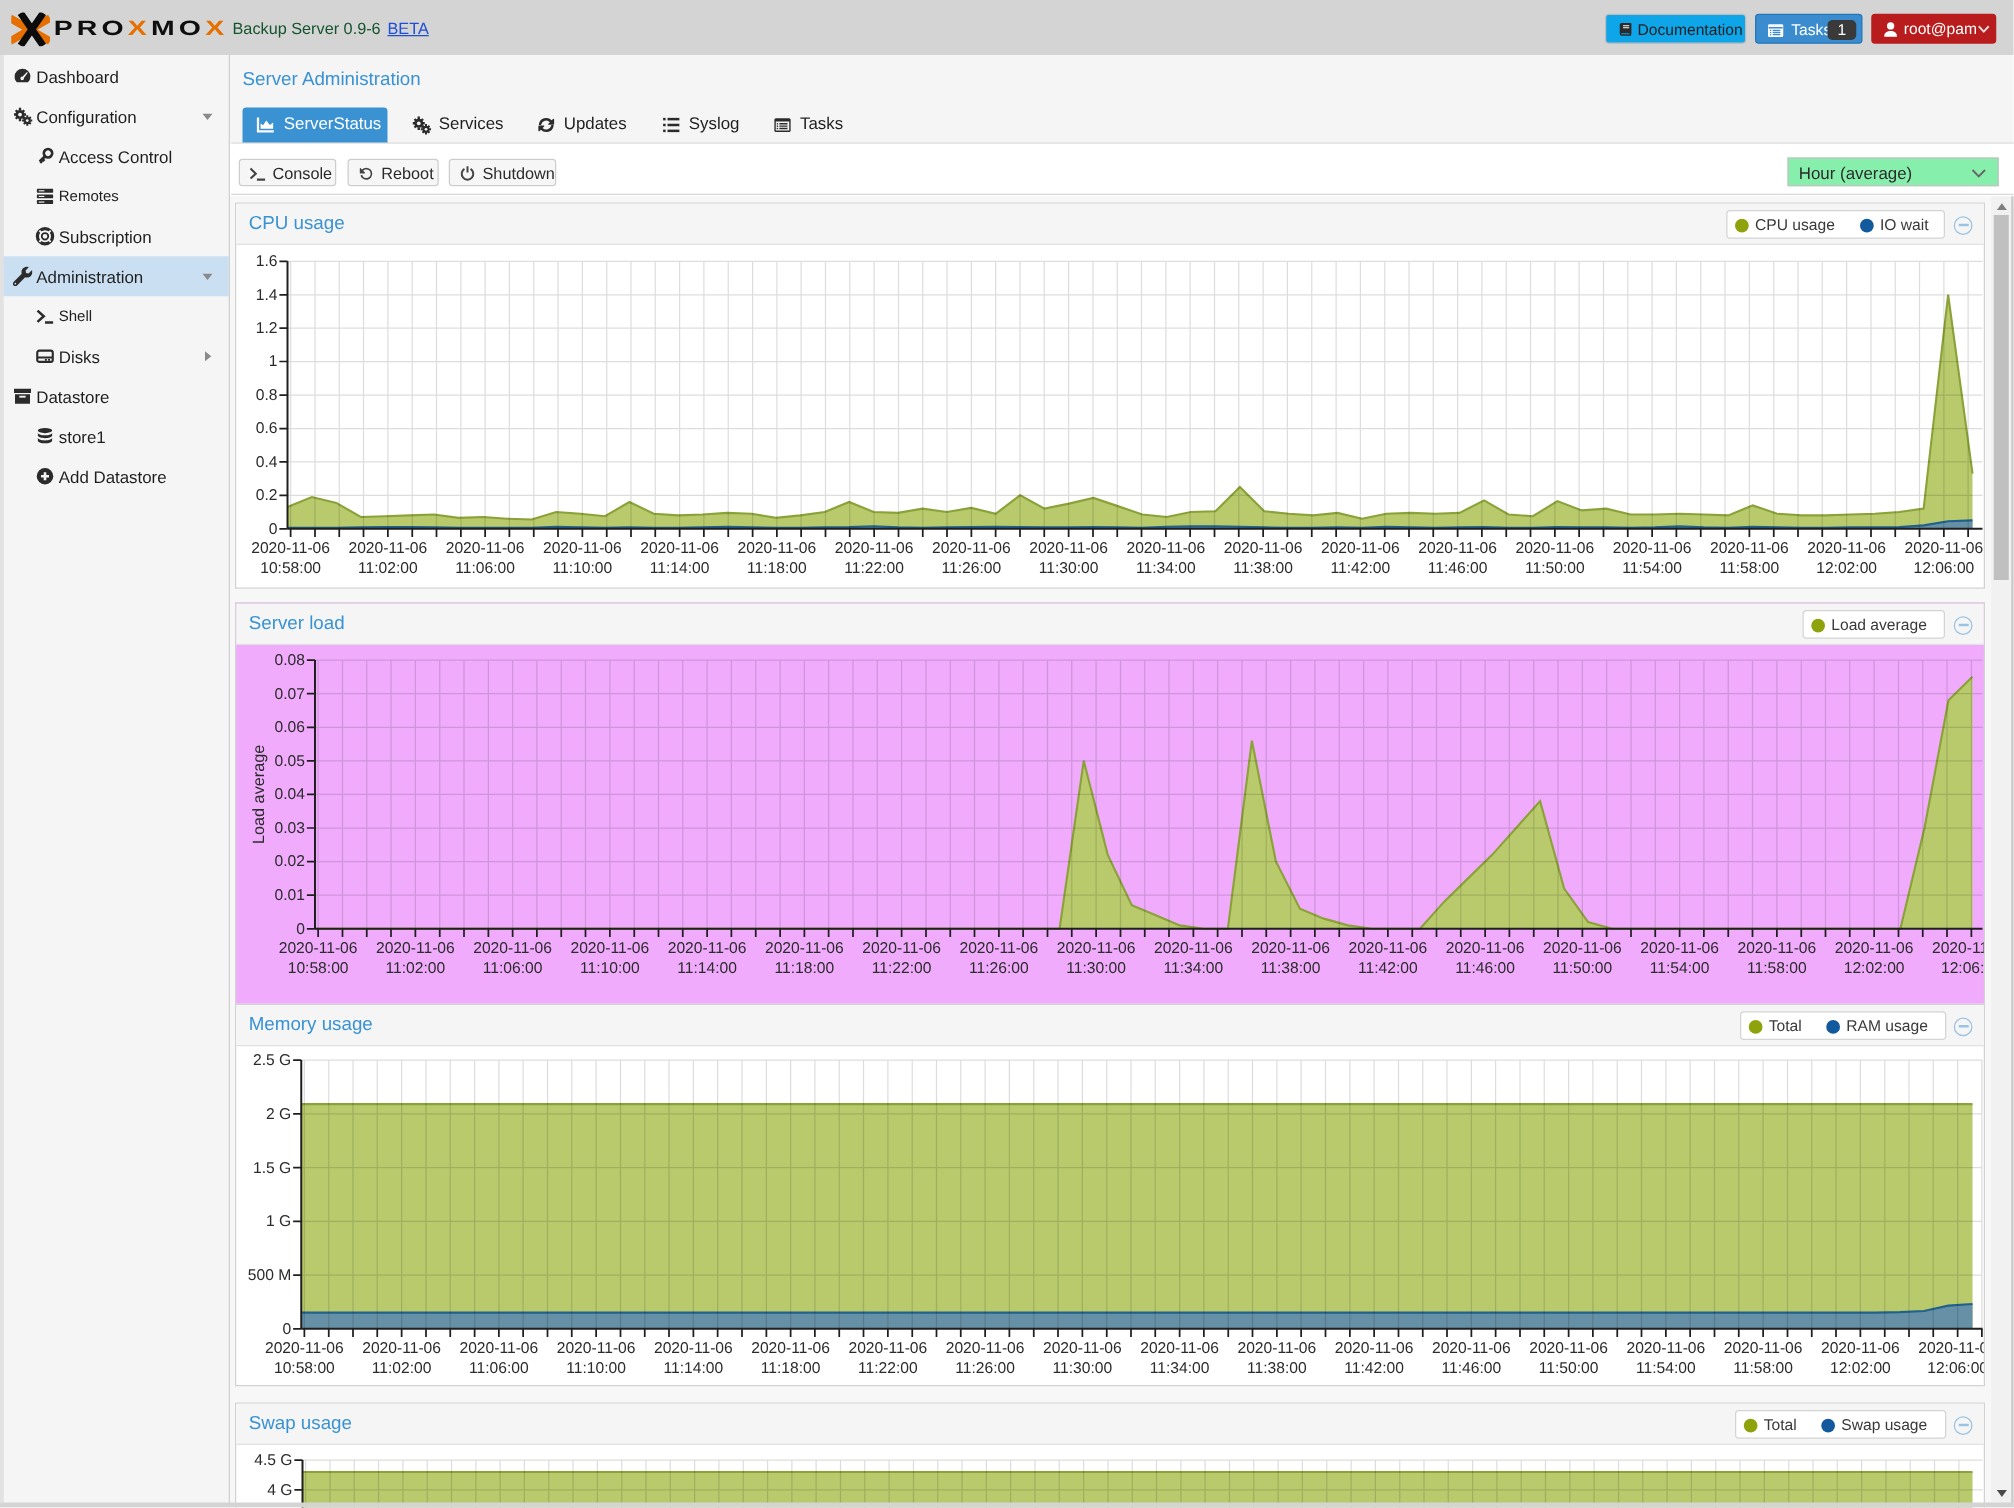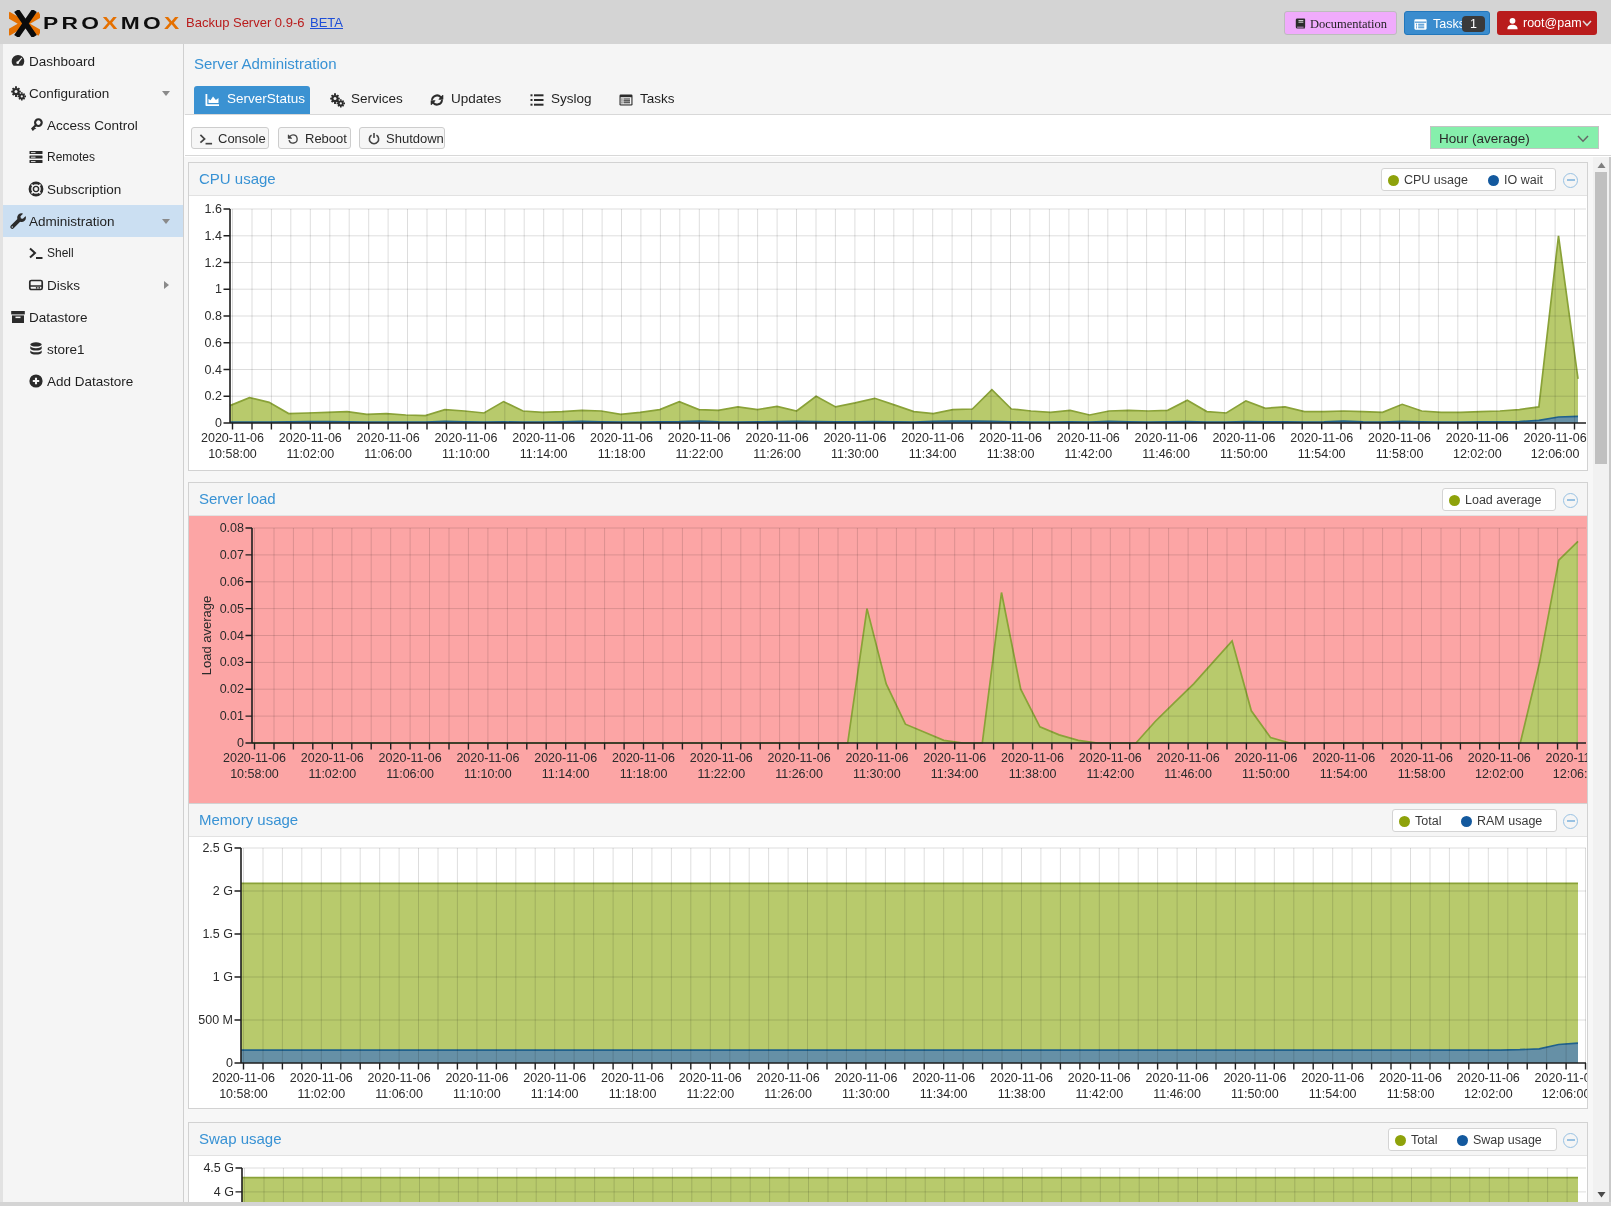--- a/index.html
+++ b/index.html
@@ -250,21 +250,21 @@
         <span style="position:absolute;left:6px;top:6px;width:11px;height:11px;border-radius:6px;background:#8ea20b"></span>
         <span style="position:absolute;left:22px;top:3.5px;font-size:12.5px;color:#3a3a3a;white-space:nowrap">CPU usage</span>
         <span style="position:absolute;left:106px;top:6px;width:11px;height:11px;border-radius:6px;background:#13599e"></span>
         <span style="position:absolute;left:122px;top:3.5px;font-size:12.5px;color:#3a3a3a;white-space:nowrap">IO wait</span>
       </div>
       <span style="position:absolute;left:1374px;top:10px;width:15px;height:15px;border:1.5px solid #99c2e3;border-radius:50%;">
         <span style="position:absolute;left:2.5px;top:5.4px;width:8px;height:1.6px;background:#99c2e3"></span>
       </span>
     </div>
   </div>
-<div style="position:absolute;left:188px;top:482px;width:1400px;height:397px;background:#fca5a5;border:1px solid #d2d2d2;">
+<div style="position:absolute;left:188px;top:482px;width:1400px;height:397px;background:#f0abfc;border:1px solid #d2d2d2;">
     <div style="position:absolute;left:0;top:0;right:0;height:33px;background:#f5f5f5;border-bottom:1px solid #e2e2e2;">
       <span style="position:absolute;left:10px;top:7px;font-size:15px;color:#3892d4;">Server load</span>
       <div style="position:absolute;left:1253px;top:5px;width:114px;height:23px;background:#fff;border:1px solid #d4d4d4;border-radius:3px;">
         <span style="position:absolute;left:6px;top:6px;width:11px;height:11px;border-radius:6px;background:#8ea20b"></span>
         <span style="position:absolute;left:22px;top:3.5px;font-size:12.5px;color:#3a3a3a;white-space:nowrap">Load average</span>
       </div>
       <span style="position:absolute;left:1374px;top:10px;width:15px;height:15px;border:1.5px solid #99c2e3;border-radius:50%;">
         <span style="position:absolute;left:2.5px;top:5.4px;width:8px;height:1.6px;background:#99c2e3"></span>
       </span>
     </div>
@@ -504,23 +504,23 @@
     <text x="1300.3" y="261.0" text-anchor="middle" font-size="12.5" fill="#2b2b2b">12:02:00</text>
     <text x="1378.1" y="245.0" text-anchor="middle" font-size="12.5" fill="#2b2b2b">2020-11-06</text>
     <text x="1378.1" y="261.0" text-anchor="middle" font-size="12.5" fill="#2b2b2b">12:06:00</text>
   </svg>
 <div style="position:absolute;left:0;top:0;width:1611px;height:44px;background:#d4d4d4;">
     <svg style="position:absolute;left:9px;top:10px" width="31" height="27" viewBox="0 0 31 27">
       <path d="M-1 4.5L31 23M31 4.5L-1 23" stroke="#e57000" stroke-width="6.2" fill="none"></path>
       <path d="M7.5 0.5L25.5 26.5M25.5 0.5L7.5 26.5" stroke="#0c0c0c" stroke-width="5.6" fill="none"></path>
     </svg>
     <span style="position:absolute;left:43px;top:14px;font-size:16.5px;font-weight:bold;letter-spacing:2.4px;color:#0e0e0e;transform:scaleX(1.38);transform-origin:0 0;white-space:nowrap;">PRO<span style="color:#e57000">X</span>MO<span style="color:#e57000">X</span></span>
-    <span style="position:absolute;left:186px;top:15px;font-size:13px;color:#b91c1c;">Backup Server 0.9-6</span>
+    <span style="position:absolute;left:186px;top:15px;font-size:13px;color:#14532d;">Backup Server 0.9-6</span>
     <span style="position:absolute;left:310px;top:15px;font-size:13px;color:#1d4ed8;text-decoration:underline;">BETA</span>
-    <div style="position:absolute;left:1284px;top:11px;width:113px;height:24px;background:#f0abfc;border:1px solid #bdbdbd;border-radius:3px;font-family:Liberation Serif, serif;">
+    <div style="position:absolute;left:1284px;top:11px;width:113px;height:24px;background:#0ea5e9;border:1px solid #bdbdbd;border-radius:3px;">
       <span style="position:absolute;left:9px;top:5px">
         <svg width="13" height="13" viewBox="0 0 16 16" style="">
           <path fill="#2b2b2b" d="M3.5 1.8h9.2c.6 0 1 .4 1 1v9.2c0 .4-.2.7-.6.9v.1c.3 0 .5.3.5.6s-.3.6-.6.6H4.2a2 2 0 0 1-2-2V3.8a2 2 0 0 1 1.3-2zm.7 11.1h7.6v-1H4.2c-.4 0-.6.2-.6.5s.2.5.6.5z"></path>
           <path stroke="#fff" stroke-width="1" d="M5.5 4.4h6M5.5 6.4h6"></path>
         </svg>
       </span>
       <span style="position:absolute;left:25px;top:4.5px;font-size:12.5px;color:#1f1f1f">Documentation</span>
     </div>
     <div style="position:absolute;left:1404px;top:11px;width:86px;height:24px;background:#3a8cce;border:1px solid #2277bb;border-radius:3px;">
       <span style="position:absolute;left:8px;top:4.5px">

